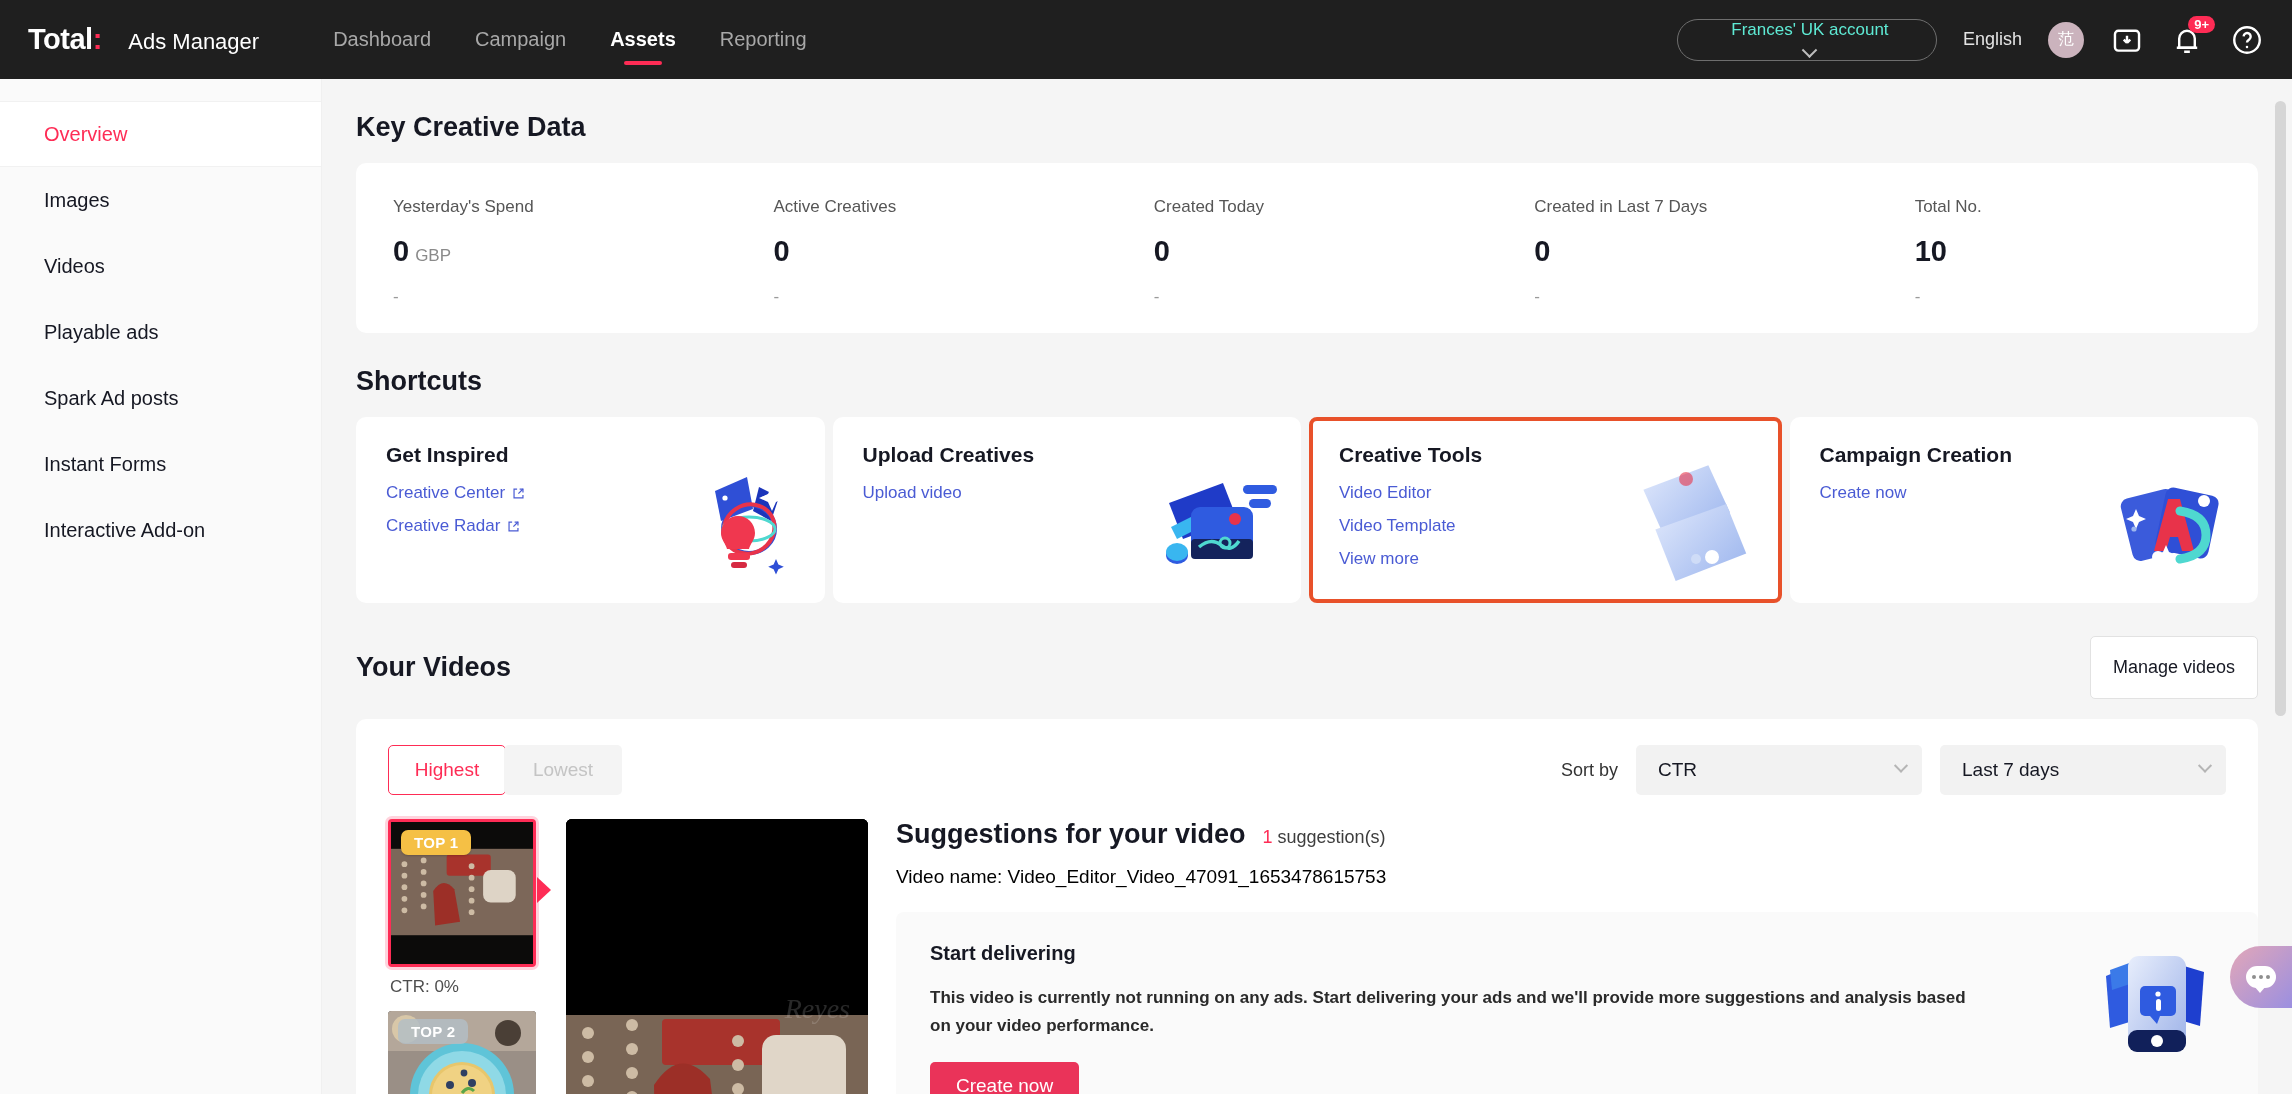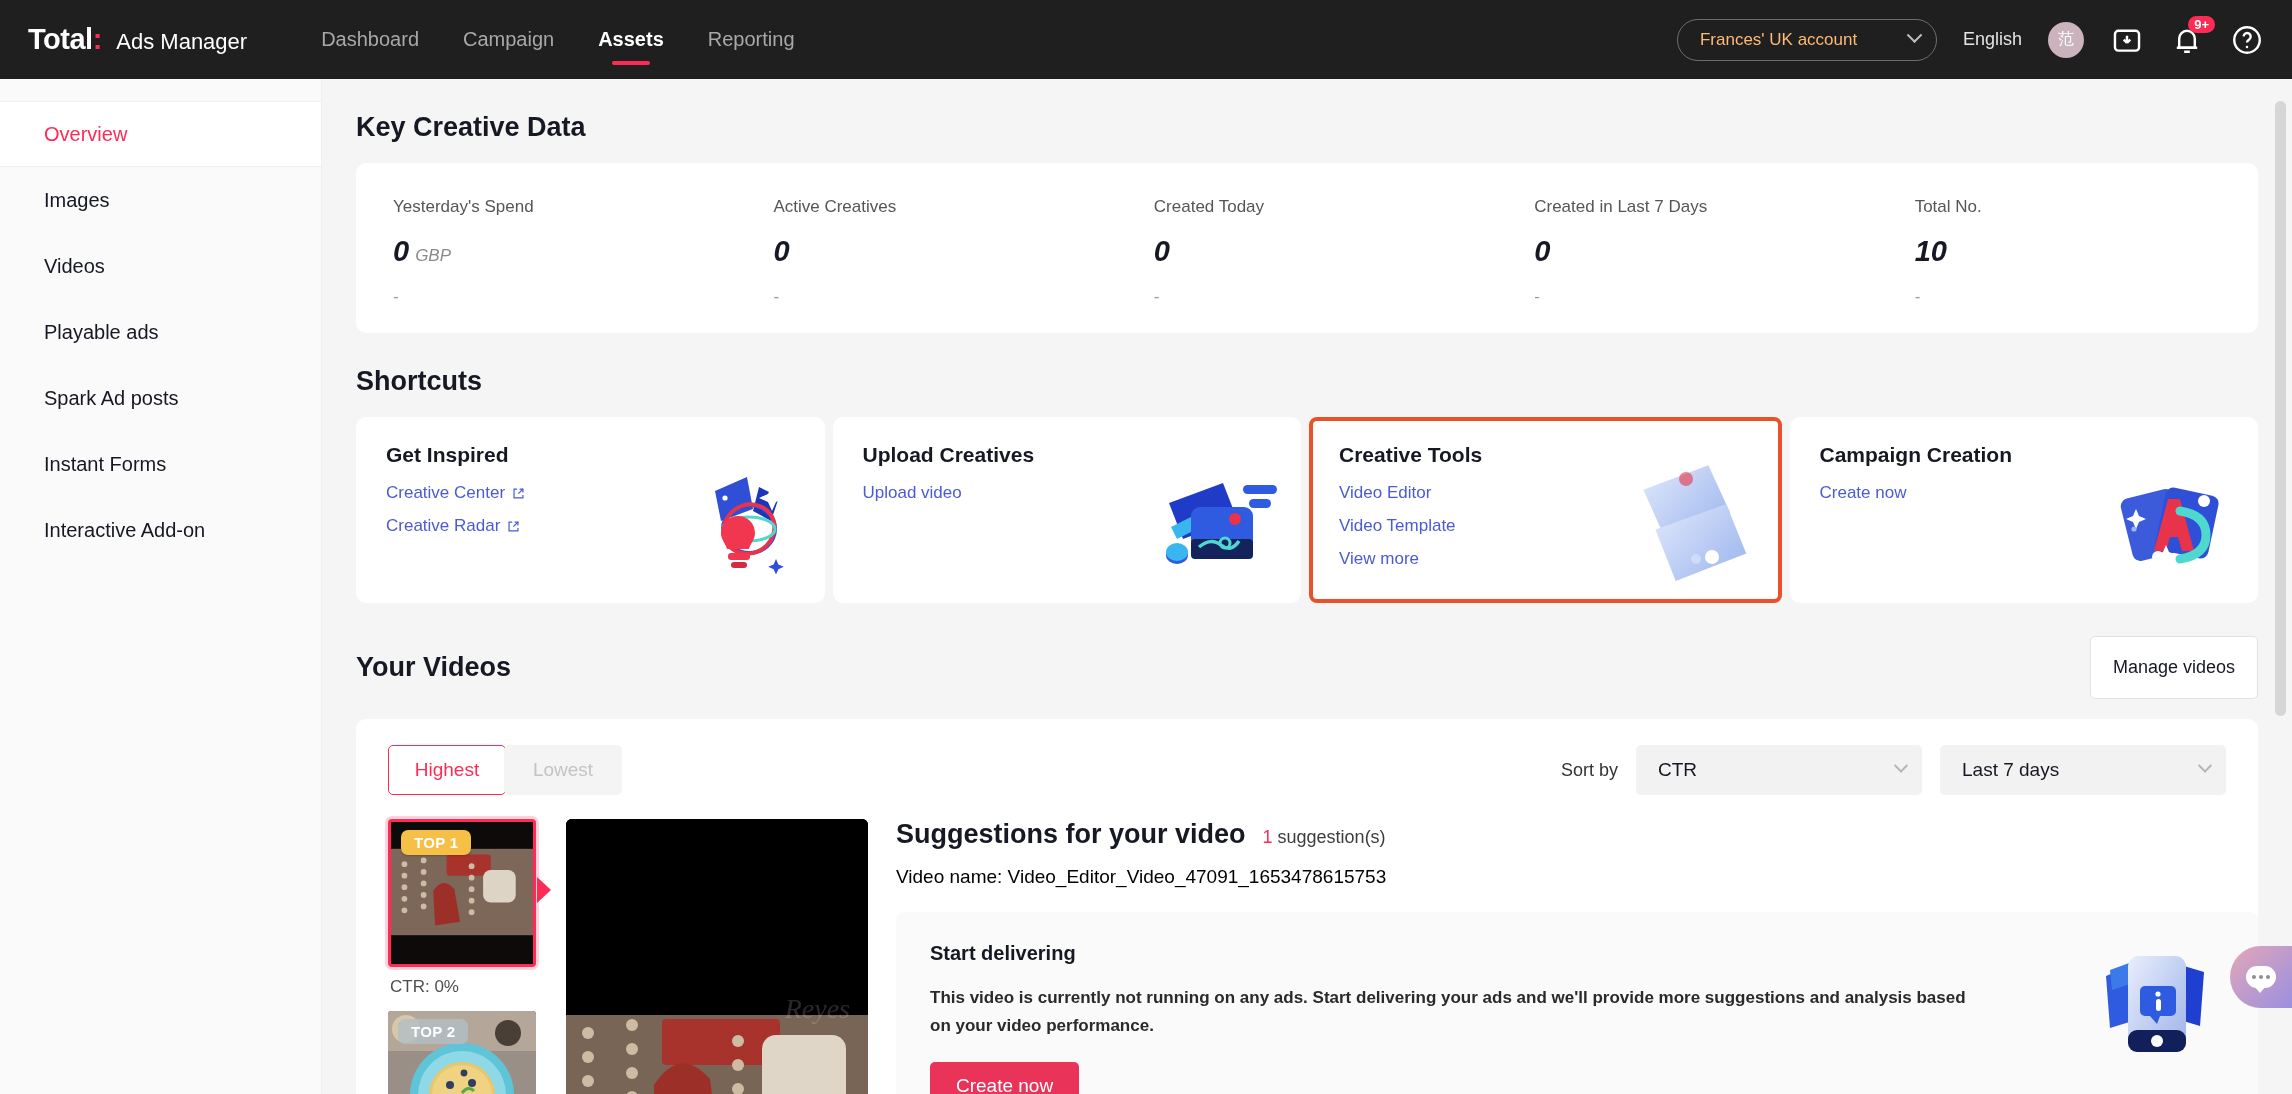--- a/index.html
+++ b/index.html
@@ -15,38 +15,38 @@
   .topbar {
     height:79px; background:#1f1f1f; display:flex; align-items:center;
     padding:0 28px 0 28px; position:relative; z-index:30;
   }
   .logo { display:flex; align-items:baseline; margin-right:52px; }
   .logo-tiktok {
     font-size:29px; font-weight:bold; color:#fff; letter-spacing:-.5px;
     font-family:"Liberation Sans", sans-serif;
   }
   .logo-dot { color:#fe2c55; font-size:29px; font-weight:bold; }
-  .logo-sub { font-size:22px; color:#fff; margin-left:14px; font-weight:400; }
+  .logo-sub { font-size:22px; color:#fff; margin-left:26px; font-weight:400; }
 
   .nav { display:flex; align-items:center; height:100%; }
   .nav-item {
     color:#a8a8a8; font-size:20px; padding:0 22px; height:100%;
     display:flex; align-items:center; position:relative; cursor:pointer;
   }
   .nav-item.active { color:#fff; font-weight:bold; }
   .nav-item.active::after {
     content:""; position:absolute; bottom:14px; left:50%; transform:translateX(-50%);
     width:38px; height:4px; background:#fe2c55; border-radius:2px;
   }
 
   .topright { margin-left:auto; display:flex; align-items:center; gap:26px; }
   .acct-select {
     border:1px solid #6e6e6e; border-radius:22px; height:42px; min-width:260px;
     display:flex; align-items:center; justify-content:space-between;
-    padding:0 16px 0 22px; color:#fdba74; font-size:17px; cursor:pointer;
+    padding:0 16px 0 22px; color:#5eead4; font-size:17px; cursor:pointer;flex-direction:column;
   }
   .chev { width:11px; height:11px; border-right:2px solid #bdbdbd; border-bottom:2px solid #bdbdbd;
           transform:rotate(45deg) translate(-3px,-3px); }
   .lang { color:#e4e4e4; font-size:18px; cursor:pointer; }
   .avatar {
     width:36px; height:36px; border-radius:50%; background:#cbb3bd;
     display:flex; align-items:center; justify-content:center;
     color:#fff; font-size:16px; cursor:pointer;
   }
   .icon-btn { width:34px; height:34px; position:relative; cursor:pointer; color:#fff; }
@@ -79,21 +79,21 @@
   }
 
   .sec-title { font-size:27px; font-weight:bold; margin:33px 0 20px 0; }
 
   .card { background:#fff; border-radius:10px; }
 
   
   .kcd { display:flex; padding:34px 0 26px 0; }
   .kcd-cell { flex:1; padding-left:37px; }
   .kcd-label { font-size:17px; color:#565656; margin-bottom:18px; }
-  .kcd-value { font-size:29px; font-weight:bold; color:#161823;font-style:italic; }
+  .kcd-value { font-size:29px; font-weight:bold; color:#161823; }
   .kcd-unit { font-size:17px; font-weight:normal; color:#8a8a8a; margin-left:6px; }
   .kcd-delta { font-size:17px; color:#9a9a9a; margin-top:19px; }
 
   
   .shortcuts { display:flex; gap:8px; }
   .sc-card {
     flex:1; height:186px; background:#fff; border-radius:10px;
     padding:26px 0 0 30px; position:relative; overflow:hidden; cursor:pointer;
   }
   .sc-card.highlight {

